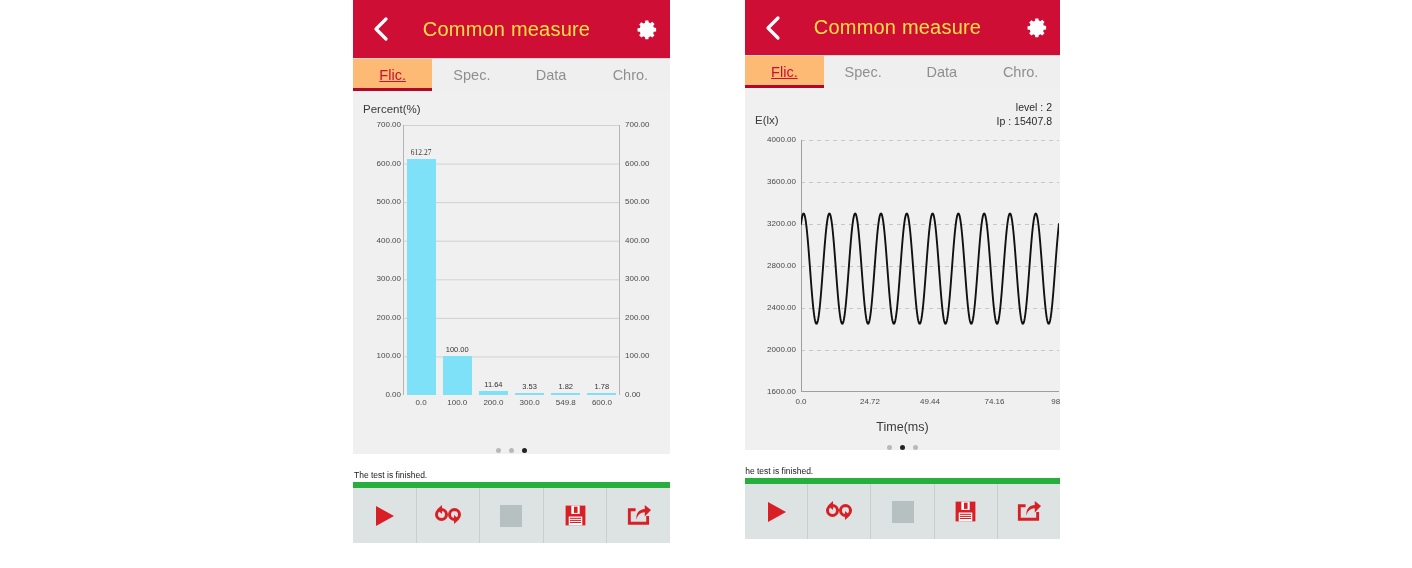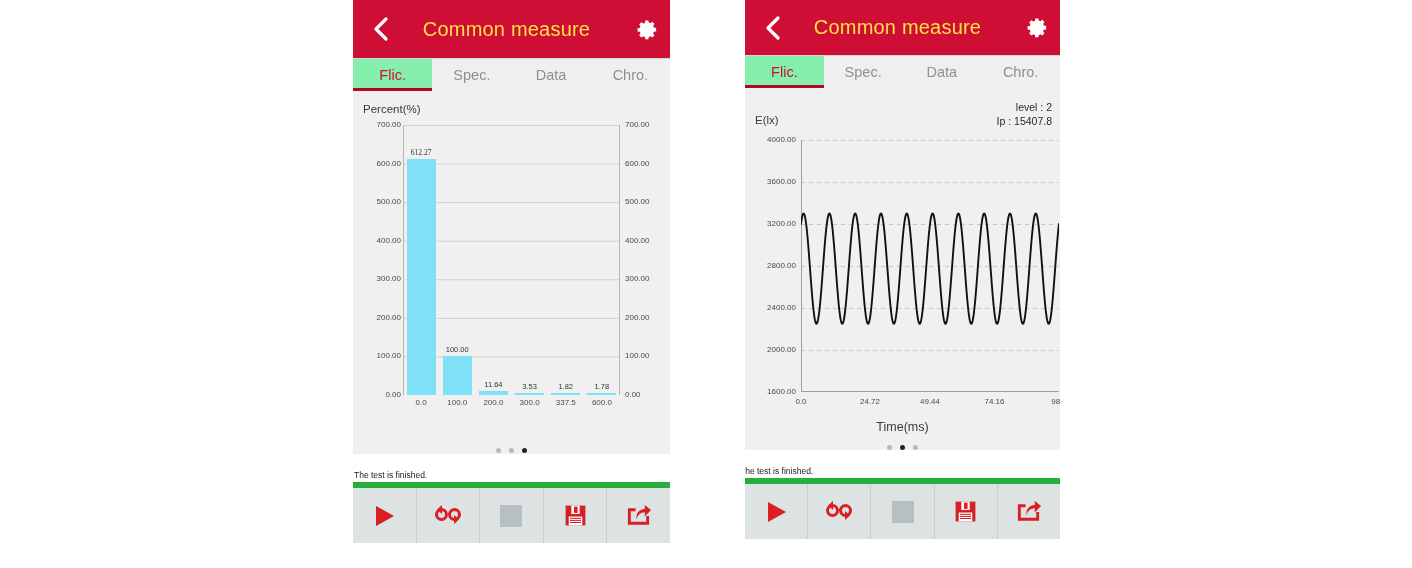--- a/index.html
+++ b/index.html
@@ -36,21 +36,21 @@
 
   
   .tabbar{
     display:flex;background:#EFEFEF;height:32px;flex:0 0 auto;
     border-top:1px solid #d5d5d5;
   }
   .tab{
     flex:1;display:flex;align-items:center;justify-content:center;
     font-size:14.5px;color:#8f8f8f;position:relative;
   }
-  .tab.active{background:#86efac;color:#CE0E35;}
+  .tab.active{background:#fdba74;color:#CE0E35;text-decoration:underline;}
   .tab.active::after{
     content:"";position:absolute;left:0;right:0;bottom:0;height:3px;
     background:#B3062B;
   }
 
   
   .chartwrap{flex:1 1 auto;position:relative;background:#F0F0F0;}
 
   .axis-title{
     position:absolute;font-size:11.5px;color:#3a3a3a;
@@ -184,21 +184,21 @@
         <div class="tick" style="left: 272px; top: 144.714px;">400.00</div>
         <div class="tick" style="left: 272px; top: 106.143px;">500.00</div>
         <div class="tick" style="left: 272px; top: 67.5714px;">600.00</div>
         <div class="tick" style="left: 272px; top: 29px;">700.00</div>
       </div>
     <div id="bar-xticks">
         <div class="xtick" style="left: 68.0833px; top: 307px;">0.0</div>
         <div class="xtick" style="left: 104.25px; top: 307px;">100.0</div>
         <div class="xtick" style="left: 140.417px; top: 307px;">200.0</div>
         <div class="xtick" style="left: 176.583px; top: 307px;">300.0</div>
-        <div class="xtick" style="left: 212.75px; top: 307px;">337.5</div>
+        <div class="xtick" style="left: 212.75px; top: 307px;">549.8</div>
         <div class="xtick" style="left: 248.917px; top: 307px;">600.0</div>
       </div>
     <div id="bar-labels">
         <div class="barlabel" style="left: 68.0833px; top: 56.8387px; font-family: Liberation Serif, serif;">612.27</div>
         <div class="barlabel" style="left: 104.25px; top: 254.429px;">100.00</div>
         <div class="barlabel" style="left: 140.417px; top: 288.51px;">11.64</div>
         <div class="barlabel" style="left: 176.583px; top: 290.5px;">3.53</div>
         <div class="barlabel" style="left: 212.75px; top: 290.5px;">1.82</div>
         <div class="barlabel" style="left: 248.917px; top: 290.5px;">1.78</div>
       </div>

